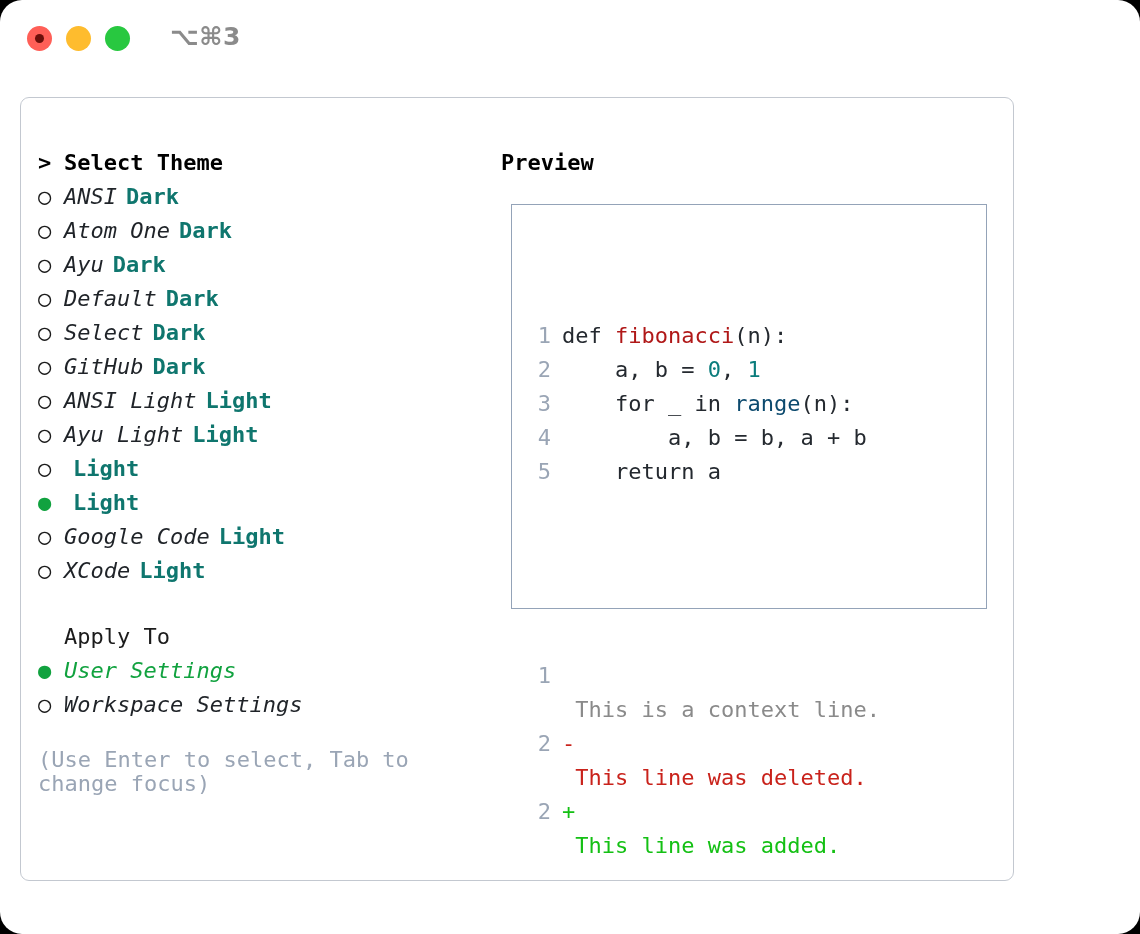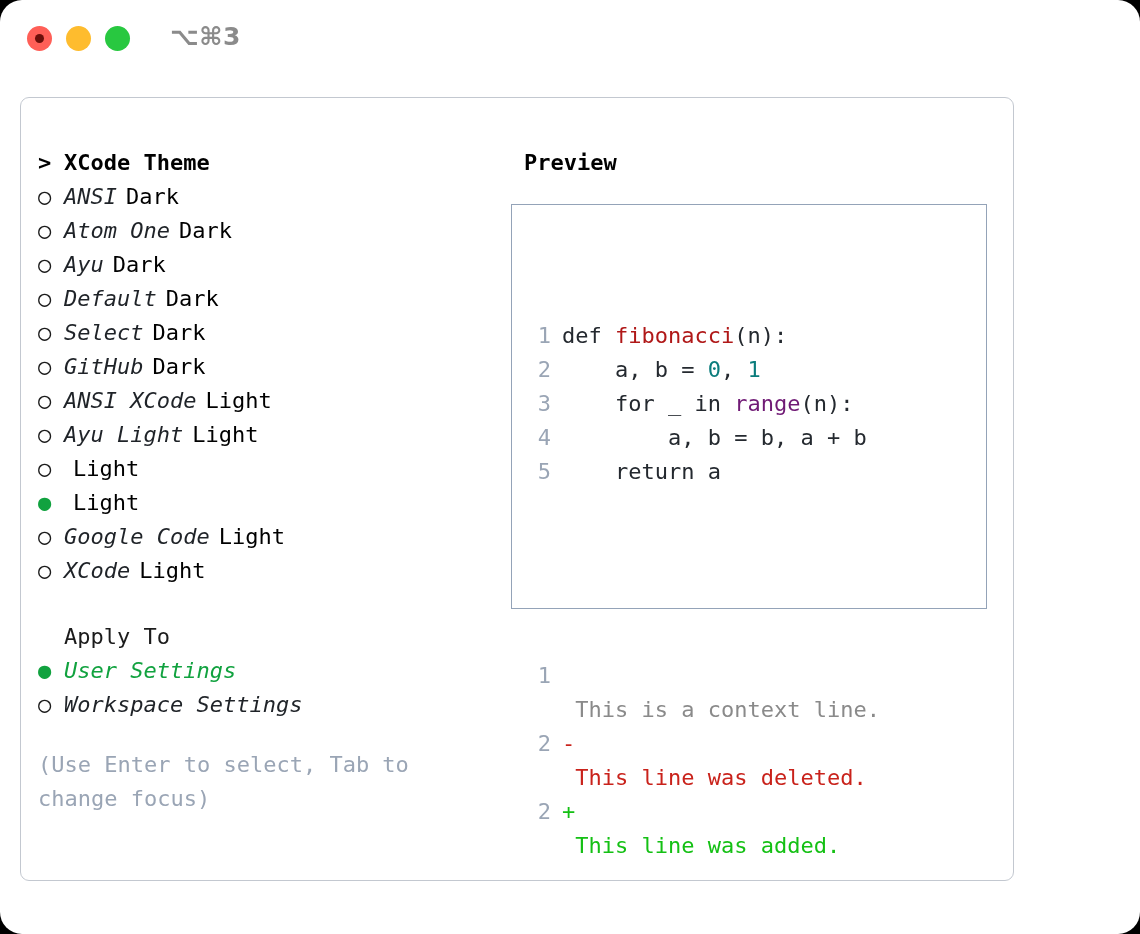--- a/index.html
+++ b/index.html
@@ -96,45 +96,44 @@
   }
   .section-head {
     font-weight: 700;
     color: #000;
   }
   .section-head .marker { font-weight: 700; }
 
   .row.selected .label { color: #11a23f; }
   .row.selected .marker { color: #11a23f; }
   .label { color: #1f2328; font-style: italic; }
-  .variant { color: #000000; padding-left: 9px; }
+  .variant { color: #0f766e; padding-left: 9px; font-weight: bold; }
 
   .spacer-lg { height: 32px; }
   .spacer-md { height: 26px; }
 
   .hint {
     font-size: 22px;
-    line-height: 34px;
+    line-height: 24px;
     color: #9aa5b5;
     width: 410px;
     white-space: normal;
   }
 
   
   .right-col {
     position: absolute;
     left: 480px; top: 48px;
     width: 490px;
   }
   .preview-title {
     font-size: 22px;
     font-weight: 700;
     color: #000;
     line-height: 34px;
-    margin-left: 23px;
   }
   .preview-box {
     position: absolute;
     left: 490px; top: 106px;
     width: 476px; height: 405px;
     border: 1.5px solid #94a3b8;
     background: #fff;
   }
   .code {
     position: absolute;
@@ -149,21 +148,21 @@
     width: 22px;
     flex: 0 0 22px;
     text-align: right;
     color: #9aa5b5;
   }
   .ctext { padding-left: 11px; color: #24292f; }
 
   .tok-kw   { color: #24292f; }
   .tok-fn   { color: #b01818; }
   .tok-num  { color: #0b7c7c; }
-  .tok-call { color: #701a75; }
+  .tok-call { color: #0c4a6e; }
   .tok-plain{ color: #24292f; }
 
   .diff-gap { height: 34px; }
   .dmark {
     display: inline-block;
     width: 13px;
     flex: 0 0 13px;
     text-align: left;
   }
   .dtext { }
@@ -187,31 +186,31 @@
       <span class="light green"></span>
     </div>
     <div class="shortcut">⌥⌘3</div>
   </div>
 
   <div class="panel">
 
     <div class="left-col">
 
       <div class="row section-head">
-        <span class="marker">&gt;</span><span>XCode Theme</span>
+        <span class="marker">&gt;</span><span>Select Theme</span>
       </div>
 
       <div id="theme-list">
           <div class="row"><span class="marker">○</span><span class="label">ANSI</span><span class="variant">Dark</span></div>
           <div class="row"><span class="marker">○</span><span class="label">Atom One</span><span class="variant">Dark</span></div>
           <div class="row"><span class="marker">○</span><span class="label">Ayu</span><span class="variant">Dark</span></div>
           <div class="row"><span class="marker">○</span><span class="label">Default</span><span class="variant">Dark</span></div>
           <div class="row"><span class="marker">○</span><span class="label">Select</span><span class="variant">Dark</span></div>
           <div class="row"><span class="marker">○</span><span class="label">GitHub</span><span class="variant">Dark</span></div>
-          <div class="row"><span class="marker">○</span><span class="label">ANSI XCode</span><span class="variant">Light</span></div>
+          <div class="row"><span class="marker">○</span><span class="label">ANSI Light</span><span class="variant">Light</span></div>
           <div class="row"><span class="marker">○</span><span class="label">Ayu Light</span><span class="variant">Light</span></div>
           <div class="row"><span class="marker">○</span><span class="variant">Light</span></div>
           <div class="row selected"><span class="marker">●</span><span class="variant">Light</span></div>
           <div class="row"><span class="marker">○</span><span class="label">Google Code</span><span class="variant">Light</span></div>
           <div class="row"><span class="marker">○</span><span class="label">XCode</span><span class="variant">Light</span></div>
         </div>
 
       <div class="spacer-lg"></div>
 
       <div class="row">

